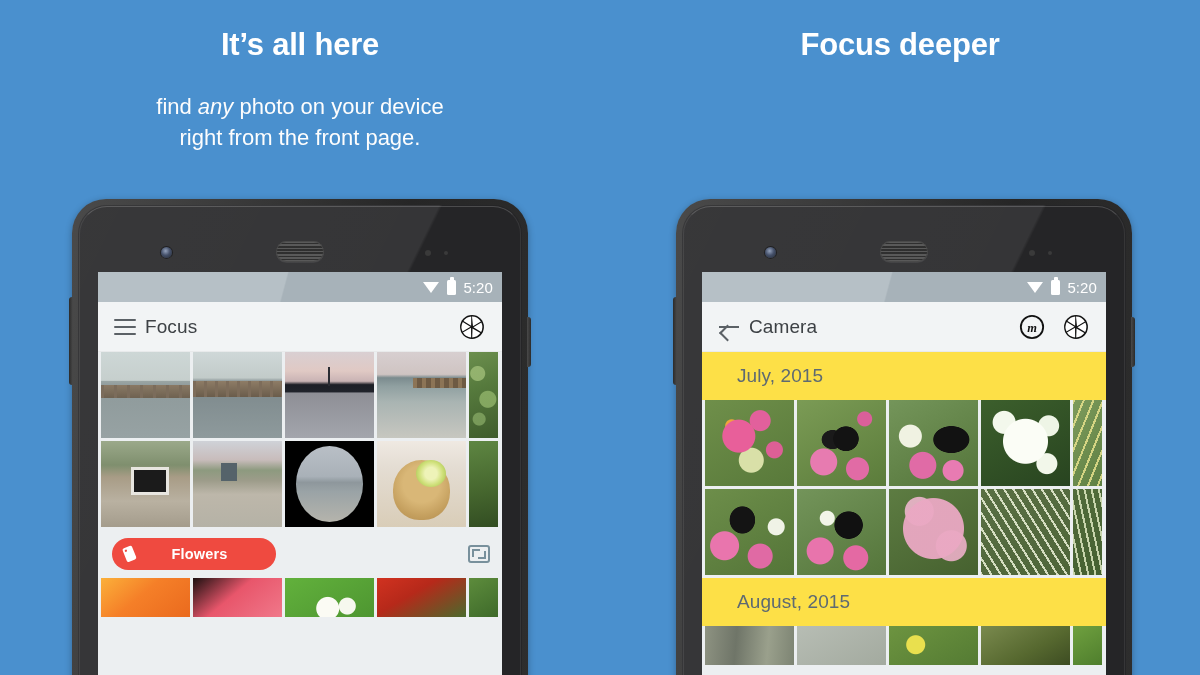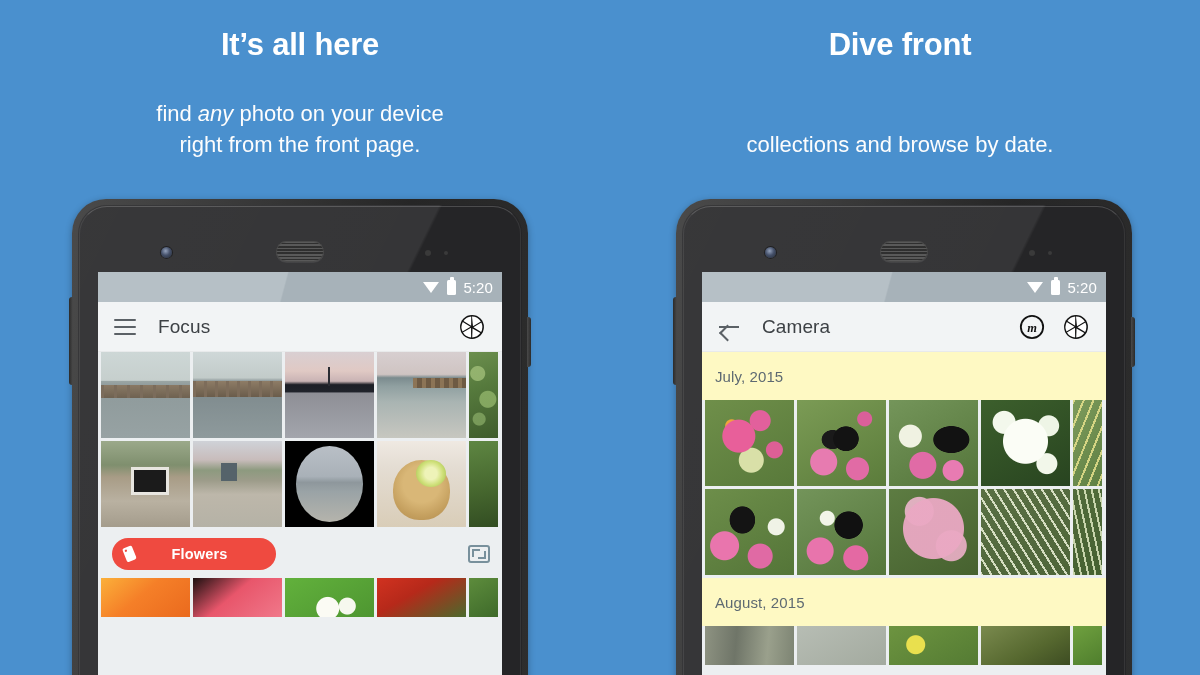--- a/index.html
+++ b/index.html
@@ -39,21 +39,21 @@
     padding-top: 26px;
     z-index: 5;
   }
   .headline {
     font-size: 31px;
     font-weight: bold;
     letter-spacing: -0.2px;
     line-height: 1.25;
   }
   .subcopy {
-    margin-top: 33px;
+    margin-top: 26px;
     font-size: 22px;
     font-weight: 400;
     line-height: 1.42;
     color: #fdfdfd;
   }
   .subcopy em { font-style: italic; }
 
   
   .phone {
     position: absolute;
@@ -224,21 +224,21 @@
     display: flex;
     align-items: center;
     padding: 0 13px;
     gap: 0;
     border-bottom: 1px solid rgba(0,0,0,0.04);
   }
   .appbar-title {
     font-size: 19px;
     color: #3d4145;
     font-weight: 400;
-    margin-left: 19px;
+    margin-left: 6px;
     flex: 1;
     letter-spacing: 0.1px;
   }
   .icon-btn {
     width: 28px; height: 28px;
     display: flex;
     align-items: center;
     justify-content: center;
     flex: 0 0 auto;
   }
@@ -322,25 +322,25 @@
   }
   .expand-icon::after {
     right: 2px; bottom: 2px;
     border-right: 2px solid #78909c;
     border-bottom: 2px solid #78909c;
   }
 
   
   .date-header {
     height: 48px;
-    background: #fef9c3;
+    background: #fde047;
     display: flex;
     align-items: center;
-    padding-left: 13px;
-    font-size: 15px;
+    padding-left: 35px;
+    font-size: 19px;
     color: #5e6a72;
     letter-spacing: 0.1px;
   }
 
   
   .grid {
     display: flex;
     gap: 3px;
     padding: 0 0 0 3px;
     background: #eceff1;
@@ -602,24 +602,23 @@
             </div>
         </div>
 
       </div>
     </div>
   </div>
 
   <div class="panel">
 
     <div class="copy">
-      <div class="headline">Dive front</div>
+      <div class="headline">Focus deeper</div>
       <div class="subcopy">
         <br>
-        <span>collections and browse by date.</span>
       </div>
     </div>
 
     <div class="phone right-shift">
       <div class="phone-frame"></div>
       <div class="btn-volume"></div>
       <div class="btn-power"></div>
       <div class="phone-face">
         <div class="front-camera"></div>
         <div class="earpiece"></div>

